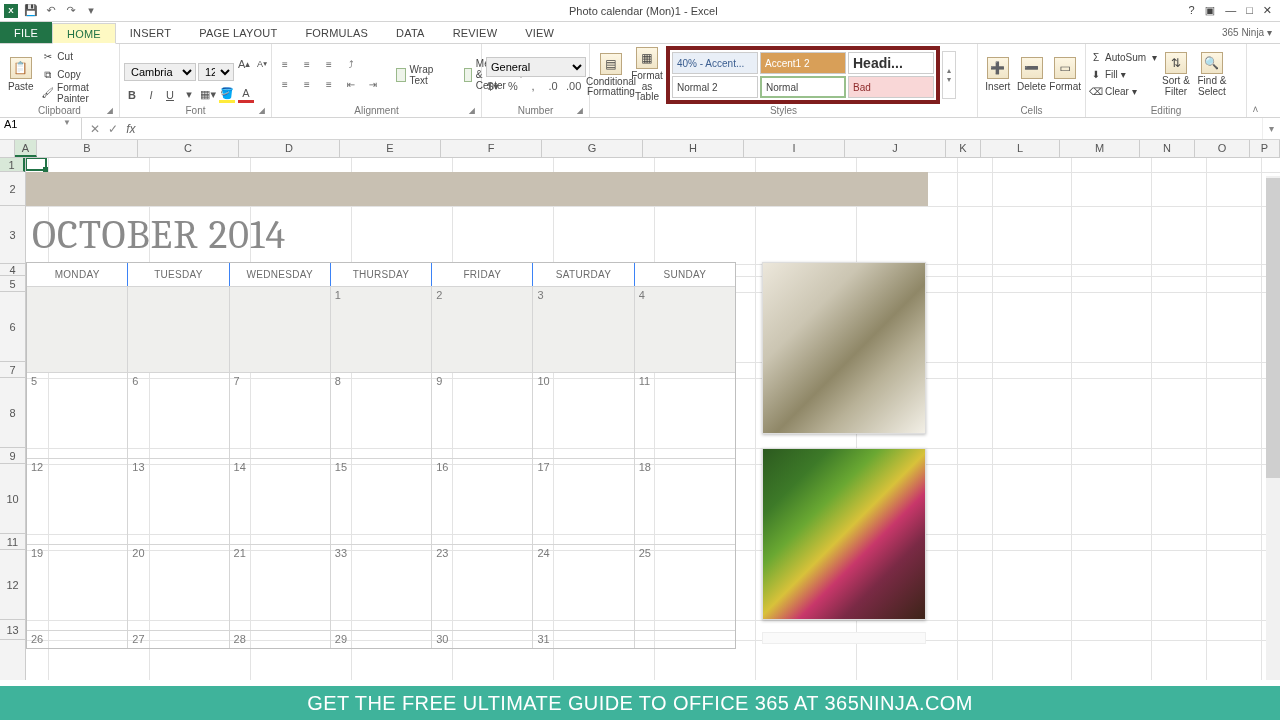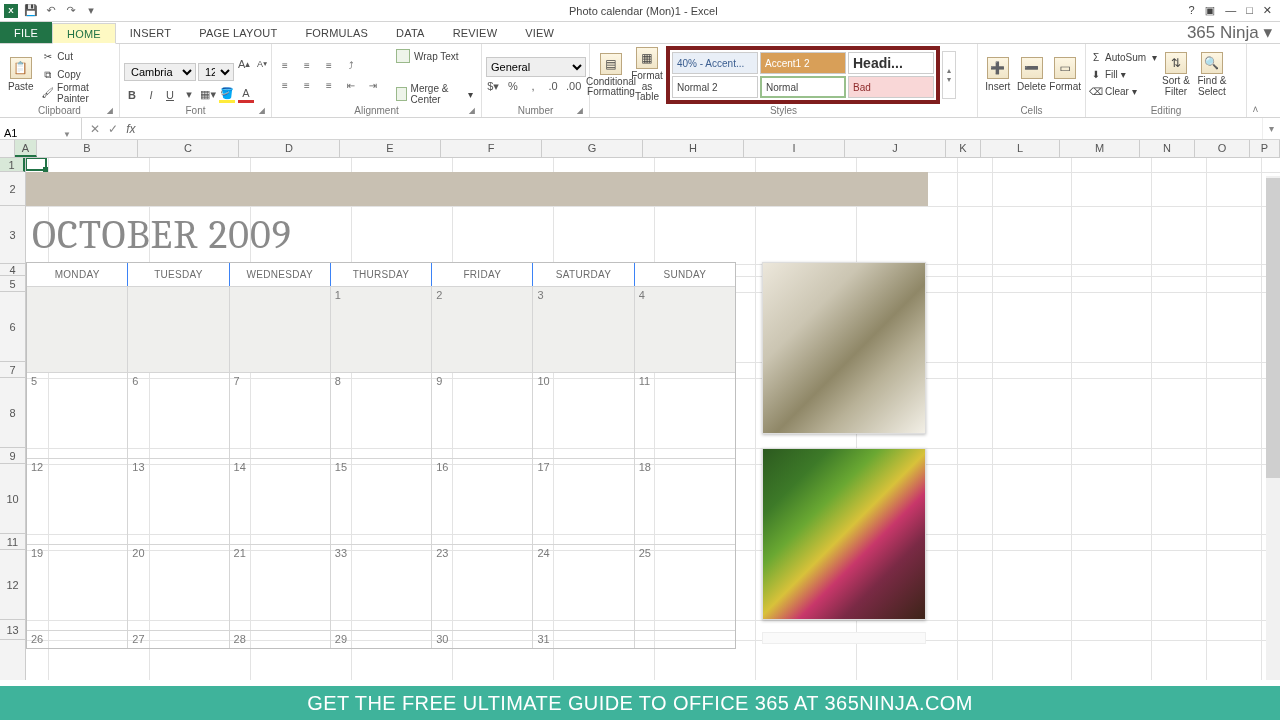--- a/index.html
+++ b/index.html
@@ -12,21 +12,21 @@
 .titlebar .qat .icn { width: 14px; height: 14px; display: flex; align-items: center; justify-content: center; font-size: 11px; color: #666; }
 .titlebar .title { flex: 1; text-align: center; font-size: 11px; color: #444; }
 .titlebar .winctrl { display: flex; gap: 10px; padding-right: 8px; font-size: 11px; color: #444; }
 .titlebar .winctrl span { cursor: default; }
 
 
 .ribbon-tabs { height: 22px; display: flex; align-items: stretch; border-bottom: 1px solid #d4d4d4; background: #fff; position: relative; }
 .ribbon-tabs .tab { padding: 0 14px; display: flex; align-items: center; font-size: 11px; color: #444; text-transform: uppercase; letter-spacing: 0.2px; }
 .ribbon-tabs .tab.file { background: #217346; color: #fff; font-weight: normal; }
 .ribbon-tabs .tab.active { color: #217346; border: 1px solid #d4d4d4; border-bottom: 1px solid #fff; background: #fef9c3; position: relative; top: 1px; }
-.ribbon-tabs .right-info { margin-left: auto; padding-right: 8px; display: flex; align-items: center; font-size: 17px; color: #666; }
+.ribbon-tabs .right-info { margin-left: auto; padding-right: 8px; display: flex; align-items: center; font-size: 10px; color: #666; }
 
 
 .ribbon { height: 74px; display: flex; border-bottom: 1px solid #d4d4d4; background: #fff; }
 .group { border-right: 1px solid #e1e1e1; display: flex; flex-direction: column; padding: 2px 4px 0 4px; position: relative; }
 .group .grp-body { flex: 1; display: flex; align-items: center; gap: 2px; }
 .group .grp-label { height: 14px; font-size: 10px; color: #777; text-align: center; display: flex; align-items: center; justify-content: center; position: relative; }
 .group .grp-label .dlg { position: absolute; right: 2px; font-size: 8px; color: #888; }
 
 .btn-big { width: 38px; height: 56px; display: flex; flex-direction: column; align-items: center; justify-content: center; gap: 2px; font-size: 10px; color: #444; }
 .btn-big .bicon { width: 22px; height: 22px; border: 1px solid #bca77f; background: linear-gradient(#fdf6e3,#f0e5c8); display: flex; align-items: center; justify-content: center; font-size: 12px; }
@@ -39,21 +39,21 @@
 .font-row1 { display: flex; gap: 2px; align-items: center; }
 .font-row2 { display: flex; gap: 3px; align-items: center; margin-top: 4px; }
 .font-row2 span, .font-row1 span { font-size: 11px; color: #555; display: inline-flex; align-items: center; justify-content: center; min-width: 16px; height: 16px;}
 select.font-sel { height: 18px; border: 1px solid #c9c9c9; font-size: 11px; padding: 0 2px; margin-top: 16px; }
 select.font-sel.name { width: 72px; }
 select.font-sel.size { width: 36px; }
 
 .align-grid { display: flex; flex-direction: column; gap: 4px; }
 .align-row { display: flex; gap: 4px; }
 .align-row .ab { width: 18px; height: 16px; border: 1px solid transparent; display: flex; align-items: center; justify-content: center; font-size: 10px; color: #666; }
-.wrap-merge { display: flex; flex-direction: column; gap: 18px; margin-left: 8px; justify-content: center; }
+.wrap-merge { display: flex; flex-direction: row; gap: 18px; margin-left: 8px; justify-content: center; }
 .wrap-merge .wb { display: flex; align-items: center; gap: 4px; height: 20px; font-size: 10px; padding: 0 4px; }
 .wrap-merge .wb .ic { width: 14px; height: 14px; background: #eef4ea; border: 1px solid #9ab98b; }
 
 .num-col { display: flex; flex-direction: column; gap: 3px; }
 .num-sel { width: 100px; height: 20px; border: 1px solid #c9c9c9; font-size: 11px; }
 .num-row { display: flex; gap: 6px; }
 .num-row span { font-size: 11px; color: #555; min-width: 14px; text-align: center; }
 
 .styles-body { display: flex; align-items: center; gap: 4px; }
 .style-gallery { display: grid; grid-template-columns: repeat(3, 86px); grid-template-rows: 22px 22px; gap: 2px; border: 4px solid #7f1d1d; padding: 2px; }
@@ -67,21 +67,21 @@
 .gallery-more { width: 14px; height: 48px; border: 1px solid #d4d4d4; display: flex; flex-direction: column; justify-content: center; align-items: center; font-size: 8px; color: #777; }
 
 .editing-col { display: flex; flex-direction: column; gap: 0px; }
 .ed-row { display: flex; align-items: center; gap: 3px; height: 17px; font-size: 10px; }
 .ed-row .eicon { width: 12px; height: 12px; display: inline-flex; align-items: center; justify-content: center; font-size: 10px; }
 
 .collapse-ribbon { width: 18px; border-left: 1px solid #e1e1e1; display: flex; align-items: end; justify-content: center; padding-bottom: 2px; font-size: 10px; color: #777; }
 
 
 .fbar { height: 22px; display: flex; border-bottom: 1px solid #d4d4d4; background: #fff; }
-.namebox { width: 82px; border-right: 1px solid #d4d4d4; display: flex; align-items: flex-end; }
+.namebox { width: 82px; border-right: 1px solid #d4d4d4; display: flex; align-items: flex-start; }
 .namebox input { border: none; width: 60px; font-size: 11px; padding: 0 4px; outline: none; }
 .namebox .dd { width: 14px; text-align: center; color: #888; font-size: 8px; }
 .fbar .fx-icons { display: flex; align-items: center; gap: 8px; padding: 0 8px; color: #888; }
 .fbar .fx-icons span { font-size: 12px; }
 .fbar .fx { font-style: italic; font-size: 11px; color: #666; }
 .fbar .formula-input { flex: 1; border: none; outline: none; }
 .fbar .expand { width: 18px; display: flex; align-items: center; justify-content: center; color: #888; font-size: 10px; border-left: 1px solid #eee; }
 
 
 .sheet-area { position: relative; height: 540px; display: flex; background: #fff; }
@@ -414,21 +414,21 @@
             <div class="hline" style="top: 376px;"></div>
             <div class="hline" style="top: 392px;"></div>
             <div class="hline" style="top: 462px;"></div>
             <div class="hline" style="top: 482px;"></div>
           </div>
         <div class="active-cell" id="activecell" style="left: -1px; top: -1px; width: 22px; height: 14px;"></div>
 
         <div class="content" style="left:0; top:0;">
           <div style="height:14px;"></div>
           <div class="banner"></div>
-          <div class="month-title">OCTOBER 2009</div>
+          <div class="month-title">OCTOBER 2014</div>
           <div class="calendar">
             <div class="cal-head" id="calhead">
                 <div>MONDAY</div>
                 <div>TUESDAY</div>
                 <div>WEDNESDAY</div>
                 <div>THURSDAY</div>
                 <div>FRIDAY</div>
                 <div>SATURDAY</div>
                 <div>SUNDAY</div>
               </div>

